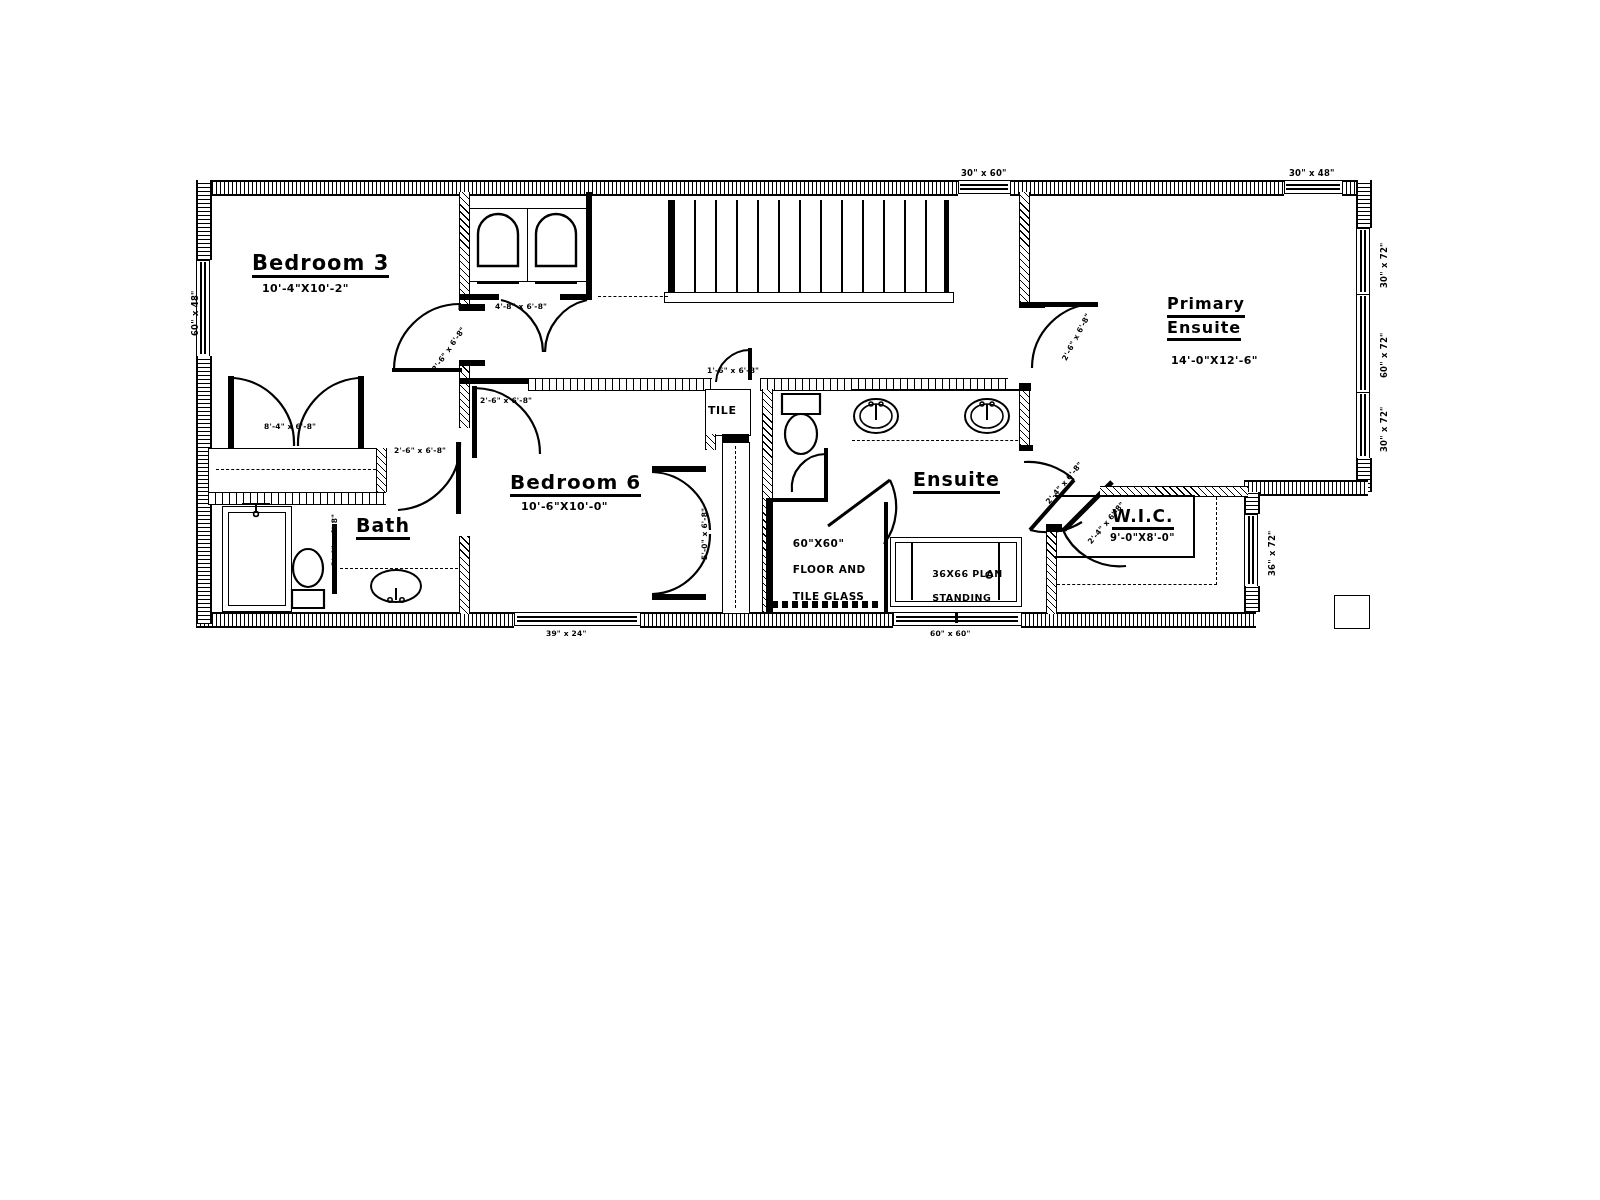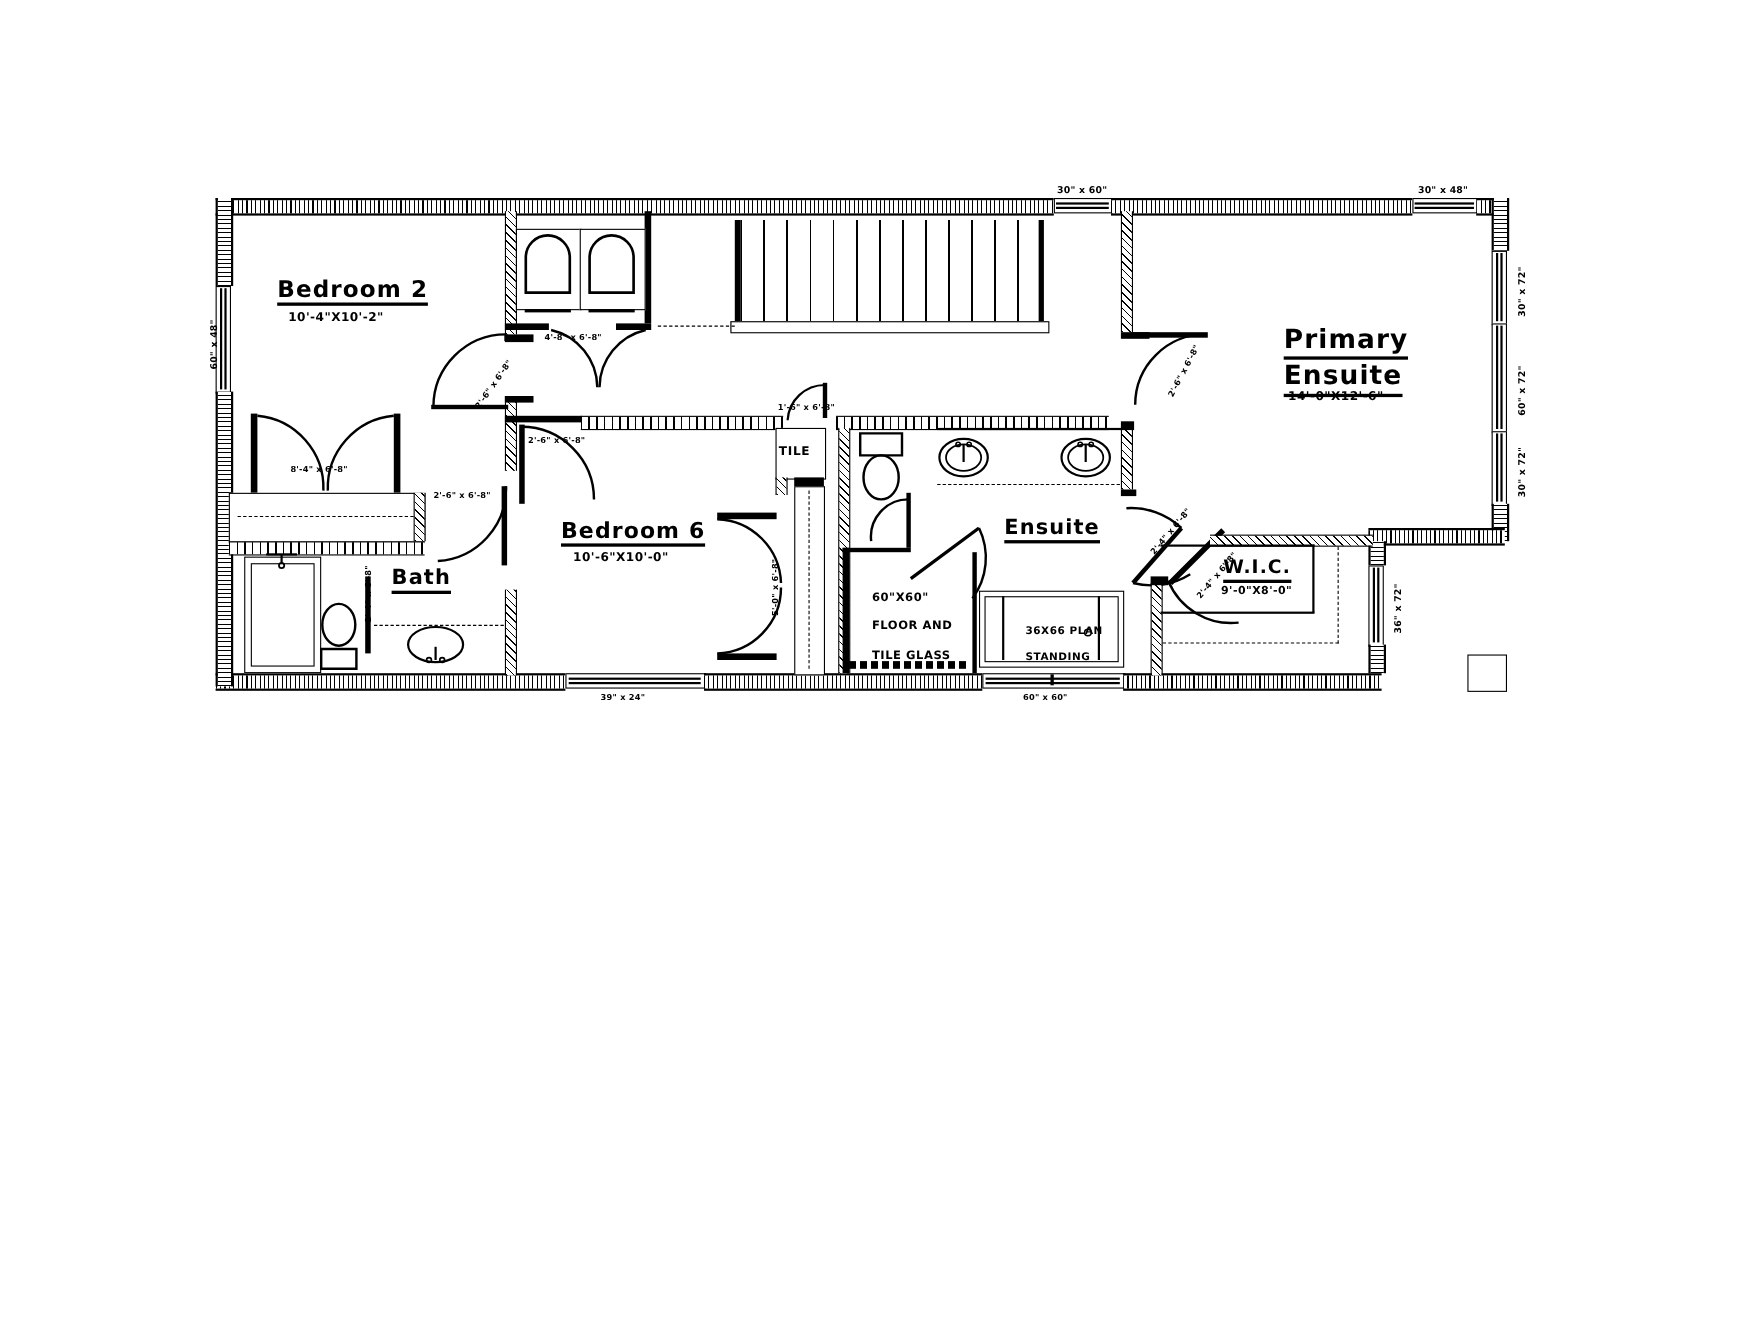--- a/index.html
+++ b/index.html
@@ -127,21 +127,21 @@
 
   <div class="ext-v" style="left:196px;top:180px;width:12px;height:80px;"></div>
 
   <div class="solid-box" style="left:196px;top:260px;width:12px;height:96px;"></div>
   <div class="thin" style="left:200px;top:262px;width:1.5px;height:92px;"></div>
   <div class="thin" style="left:204px;top:262px;width:1.5px;height:92px;"></div>
   <div class="tiny vert" style="left:190px;top:336px;transform:rotate(-90deg);">60" x 48"</div>
   <div class="ext-v" style="left:196px;top:356px;width:12px;height:268px;"></div>
 
   <div class="rm-name" style="left:252px;top:252px;font-size:21px;">
-    <u>Bedroom 2</u>
+    <u>Bedroom 3</u>
   </div>
   <div class="rm-dim" style="left:262px;top:282px;">10'-4"X10'-2"</div>
 
   <div class="int-v" style="left:459px;top:192px;width:9px;height:112px;"></div>
   <div class="thin" style="left:459px;top:304px;width:26px;height:7px;"></div>
   <div class="int-v" style="left:459px;top:360px;width:9px;height:68px;"></div>
   <div class="thin" style="left:459px;top:360px;width:26px;height:6px;"></div>
 
   <svg style="left:390px;top:300px;width:80px;height:80px;">
     <path d="M 70 4 A 66 66 0 0 0 4 70" fill="none" stroke="#000" stroke-width="2.2"></path>
@@ -324,21 +324,21 @@
     <span>36X66 PLAN</span><br>
     <span>STANDING</span>
   </div>
   <svg style="left:984px;top:570px;width:12px;height:12px;">
     <circle cx="5" cy="5" r="3" fill="none" stroke="#000" stroke-width="1.4"></circle>
   </svg>
 
   <div class="int-v" style="left:1019px;top:389px;width:9px;height:56px;"></div>
   <div class="thin" style="left:1019px;top:383px;width:12px;height:8px;"></div>
 
-  <div class="rm-name" style="left:1167px;top:294px;font-size:24px;line-height:1.22;">
+  <div class="rm-name" style="left:1167px;top:294px;font-size:16px;line-height:1.22;">
     <u>Primary</u><br>
     <u>Ensuite</u>
   </div>
   <div class="rm-dim" style="left:1171px;top:354px;">14'-0"X12'-6"</div>
 
   <div class="int-v" style="left:1019px;top:192px;width:9px;height:110px;"></div>
   <div class="thin" style="left:1019px;top:302px;width:26px;height:6px;"></div>
 
   <svg style="left:1028px;top:302px;width:74px;height:76px;">
     <path d="M 68 2 A 64 64 0 0 0 4 66" fill="none" stroke="#000" stroke-width="2.2"></path>

